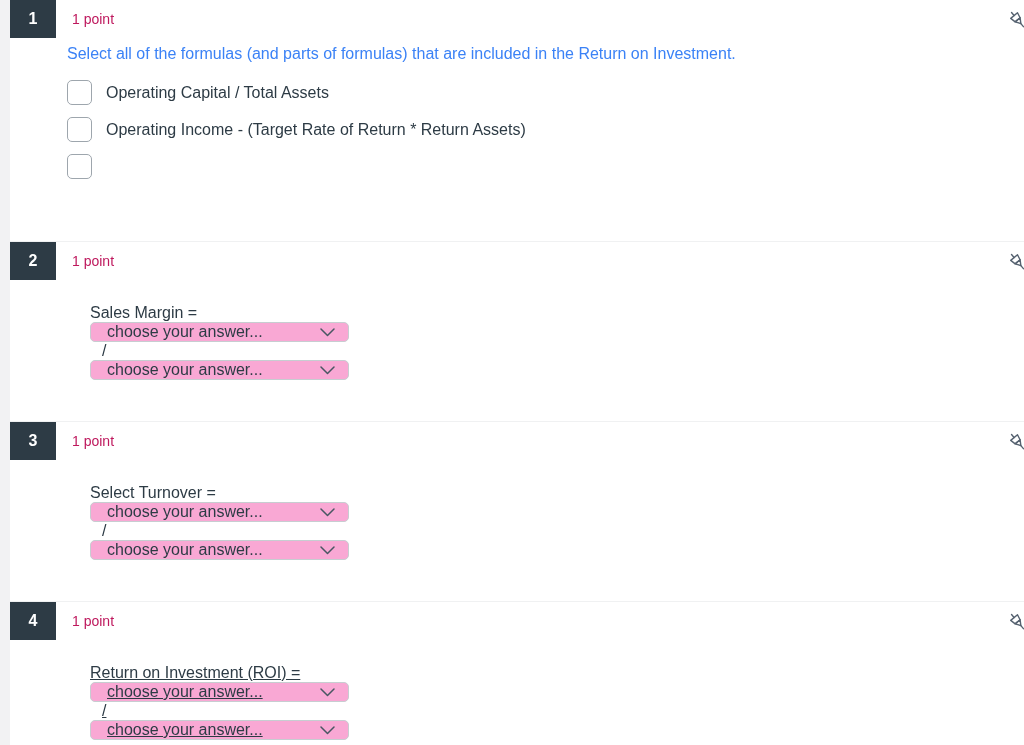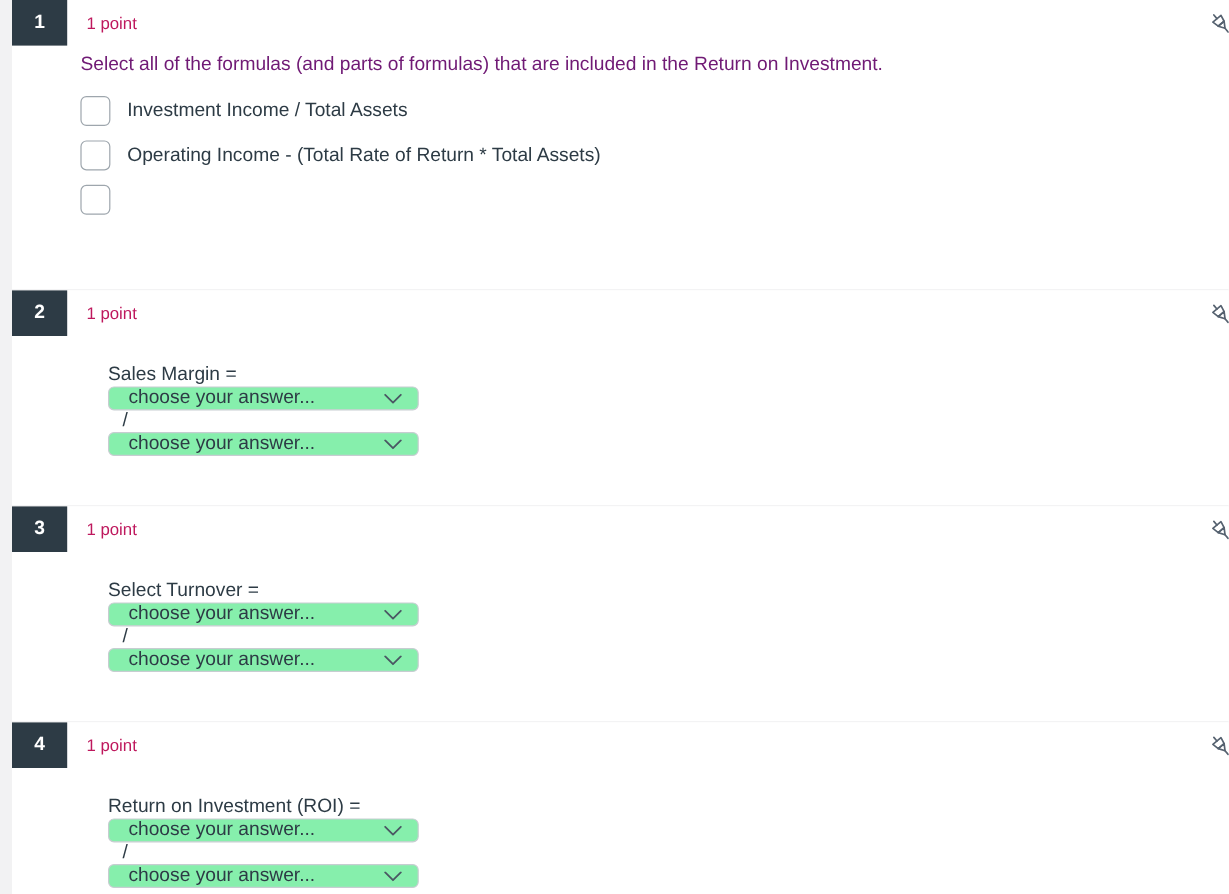--- a/index.html
+++ b/index.html
@@ -82,21 +82,21 @@
   }
   .q-pin svg { display: block; }
 
   
   .q-body {
     padding: 0 0 18px 0;
   }
   .prompt {
     font-size: 16px;
     line-height: 22px;
-    color: #701a75;
+    color: #3b82f6;
     padding: 5px 0 9px 57px;
   }
   .choices {
     padding: 0;
     margin: 0;
     list-style: none;
   }
   .choice {
     display: flex;
     align-items: center;
@@ -135,21 +135,21 @@
     color: #2d3b45;
     white-space: nowrap;
     margin-right: 8px;
   }
   .select {
     position: relative;
     height: 39px;
     min-width: 259px;
     border: 1px solid #c7cdd1;
     border-radius: 5px;
-    background: #86efac;
+    background: #f9a8d4;
     box-sizing: border-box;
     display: flex;
     align-items: center;
     padding: 0 36px 0 16px;
     font-size: 16px;
     color: #2d3b45;
   }
   .select .caret {
     position: absolute;
     right: 13px;
@@ -167,21 +167,21 @@
   }
 
   
   #q1 { height: 242px; }
   #q2 { height: 180px; }
   #q3 { height: 180px; }
   #q4 { height: 143px; }
 
   #q2 .formula-row { padding-left: 80px; }
   #q3 .formula-row { padding-left: 80px; }
-  #q4 .formula-row { padding-left: 80px; }
+  #q4 .formula-row { padding-left: 80px; text-decoration: underline; }
 </style>
 </head>
 <body>
 
 <div class="page">
   <div class="content-pane">
 
     <section class="question" id="q1">
       <div class="q-header">
         <div class="q-number">1</div>
@@ -196,25 +196,25 @@
             </g>
           </svg>
         </div>
       </div>
 
       <div class="q-body">
         <div class="prompt">Select all of the formulas (and parts of formulas) that are included in the Return on Investment.</div>
         <ul class="choices">
           <li class="choice">
             <span class="checkbox"></span>
-            <span class="choice-label">Investment Income / Total Assets</span>
+            <span class="choice-label">Operating Capital / Total Assets</span>
           </li>
           <li class="choice">
             <span class="checkbox"></span>
-            <span class="choice-label">Operating Income - (Total Rate of Return * Total Assets)</span>
+            <span class="choice-label">Operating Income - (Target Rate of Return * Return Assets)</span>
           </li>
           <li class="choice">
             <span class="checkbox"></span>
           </li>
         </ul>
       </div>
     </section>
 
     <section class="question" id="q2">
       <div class="q-header">

